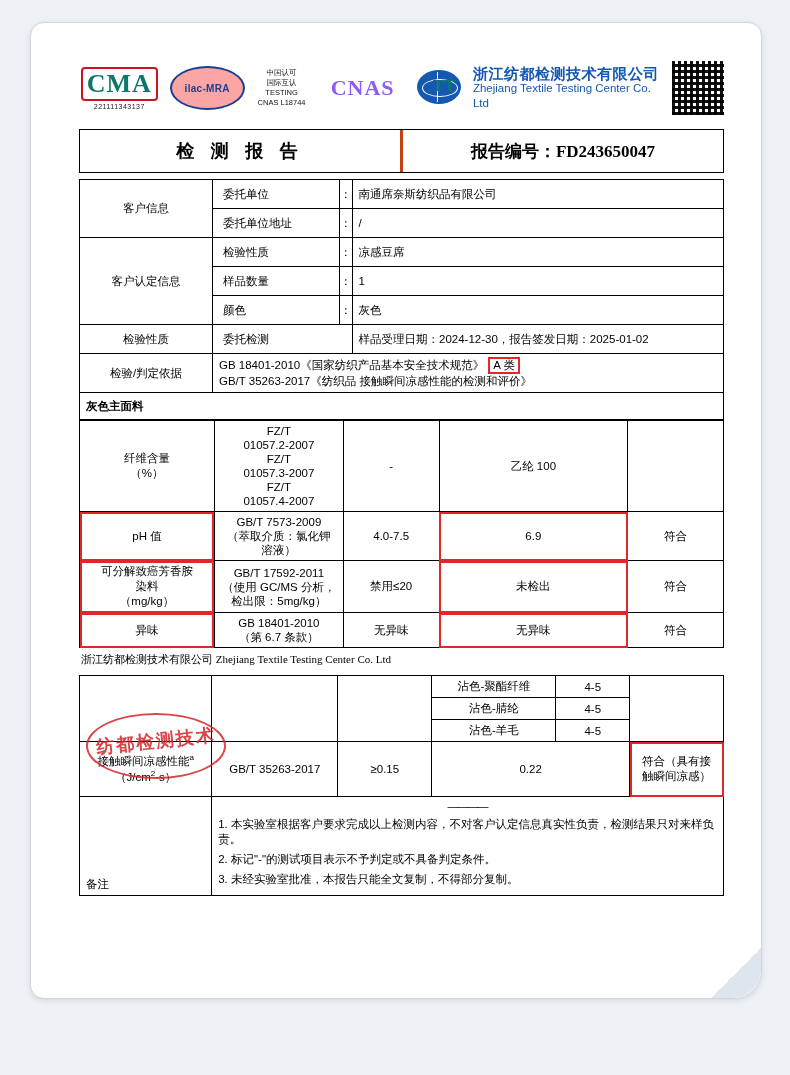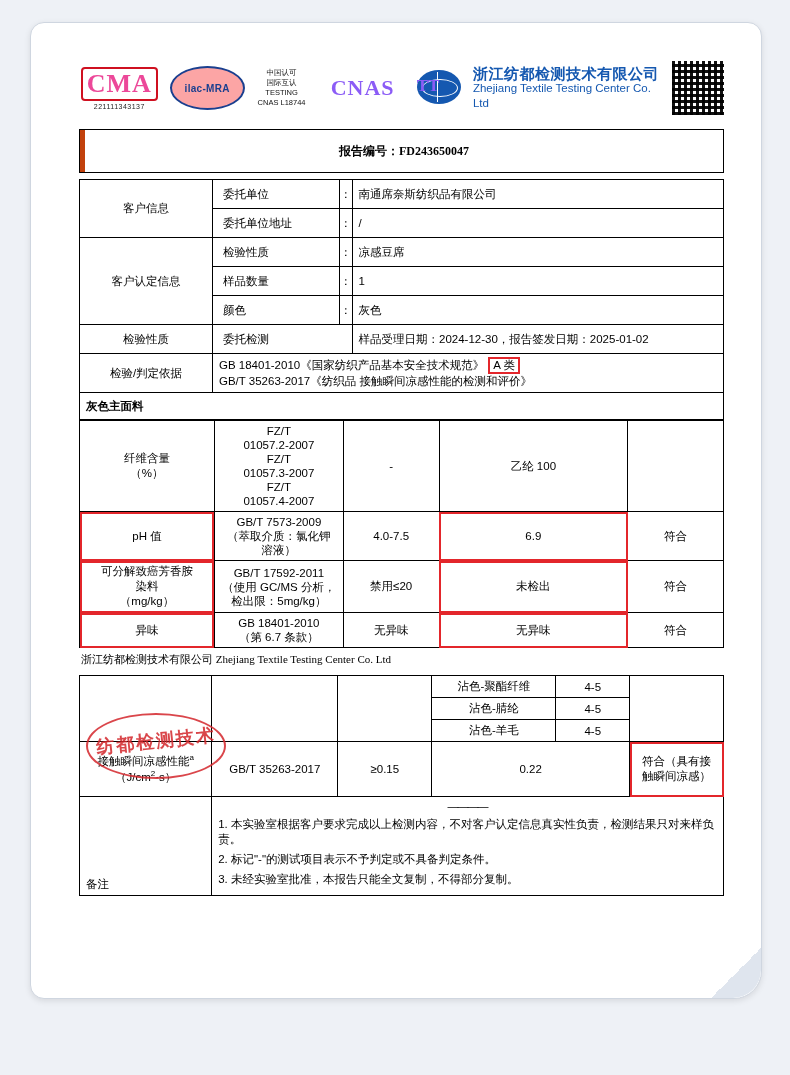--- a/index.html
+++ b/index.html
@@ -36,21 +36,21 @@
   
   .logos{
     display:flex;
     align-items:center;
     height:66px;
     gap:10px;
   }
   .ma-block{width:84px;text-align:center;}
   .ma-mark{
     font-family:"Liberation Serif","DejaVu Serif",serif;
-    font-weight:bold;font-size:26px;color:#ec4899;
+    font-weight:bold;font-size:26px;color:#0f766e;
     letter-spacing:1px;line-height:30px;
     border:2px solid #cf1020;border-radius:4px;
     padding:0 4px;display:inline-block;
   }
   .ma-num{font-size:7px;color:#222;letter-spacing:.5px;margin-top:2px;}
   .ilac{
     width:74px;height:40px;border-radius:50%/50%;
     border:2px solid #1a3f8f;
     display:flex;align-items:center;justify-content:center;
     background:#fca5a5;
@@ -73,21 +73,21 @@
   }
   .globe .ball:before{
     content:"";position:absolute;left:5px;top:9px;width:34px;height:16px;
     border:1.5px solid #fff;border-radius:50%;
   }
   .globe .ball:after{
     content:"";position:absolute;left:20px;top:2px;width:4px;height:30px;
     border-left:1.5px solid #fff;
   }
   .globe .tt{
-    position:absolute;left:0;top:8px;color:#8b5cf6;font-weight:bold;font-size:17px;
+    position:absolute;left:16px;top:8px;color:#0f766e;font-weight:bold;font-size:17px;
     font-family:"Liberation Serif",serif;
   }
   .company{
     line-height:15px;
     margin-left:2px;
   }
   .company .cn{font-size:15px;color:#1558b0;font-weight:bold;letter-spacing:.5px;}
   .company .en{font-size:11.5px;color:#1558b0;}
   .qr{
     width:54px;height:54px;margin-left:auto;
@@ -100,22 +100,22 @@
   
   .titlebar{
     display:flex;border:1px solid #000;margin-top:8px;height:42px;
   }
   .titlebar .t-left{
     flex:0 0 320px;display:flex;align-items:center;justify-content:center;
     font-size:18px;letter-spacing:6px;font-weight:bold;
     font-family:"Liberation Serif","DejaVu Serif",serif;
   }
   .titlebar .t-right{
-    flex:1;border-left:5px solid #c2410c;display:flex;align-items:center;justify-content:center;
-    font-size:12px;font-weight:bold;
+    flex:1;border-left:3px solid #c2410c;display:flex;align-items:center;justify-content:center;
+    font-size:17px;font-weight:bold;
     font-family:"Liberation Serif","DejaVu Serif",serif;
   }
 
   
   table{border-collapse:collapse;width:100%;}
   td{
     border:1px solid #000;
     font-size:11.5px;
     padding:3px 6px;
     vertical-align:middle;
@@ -198,20 +198,21 @@
         <div class="tt">TT</div>
       </div>
       <div class="company">
         <div class="cn">浙江纺都检测技术有限公司</div>
         <div class="en">Zhejiang Textile Testing Center Co. Ltd</div>
       </div>
       <div class="qr"></div>
     </div>
 
     <div class="titlebar">
+      <div class="t-left">检 测 报 告</div>
       <div class="t-right">报告编号：FD243650047</div>
     </div>
 
     <table class="info">
       <tbody>
           <tr>
         <td class="lbl nb-b" rowspan="2">客户信息</td>
         <td class="fld">委托单位</td>
         <td class="colon">：</td>
         <td colspan="2">南通席奈斯纺织品有限公司</td>

